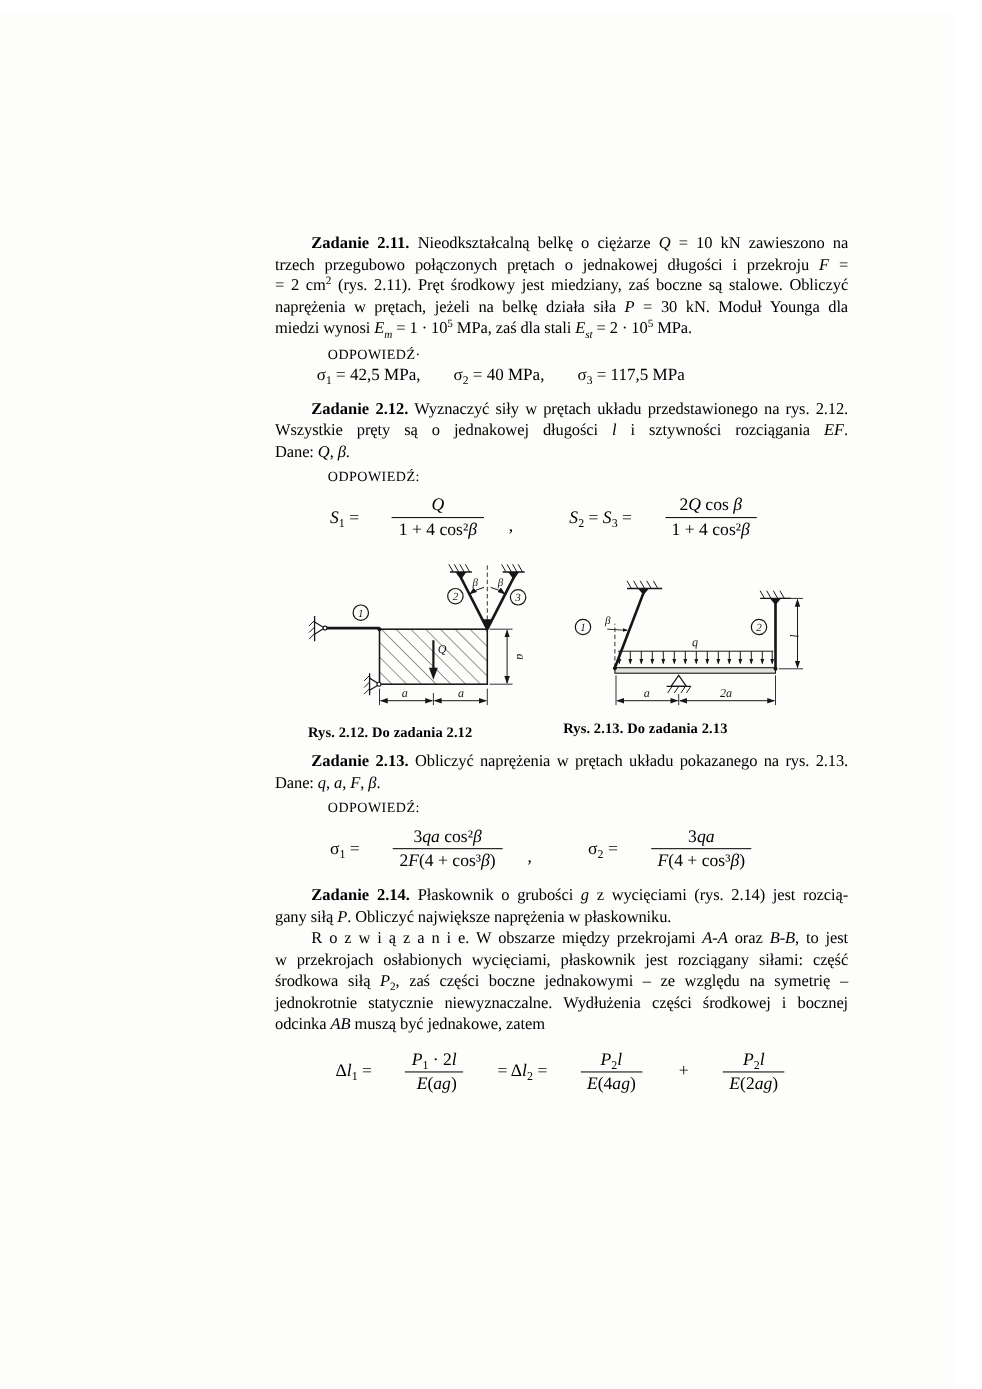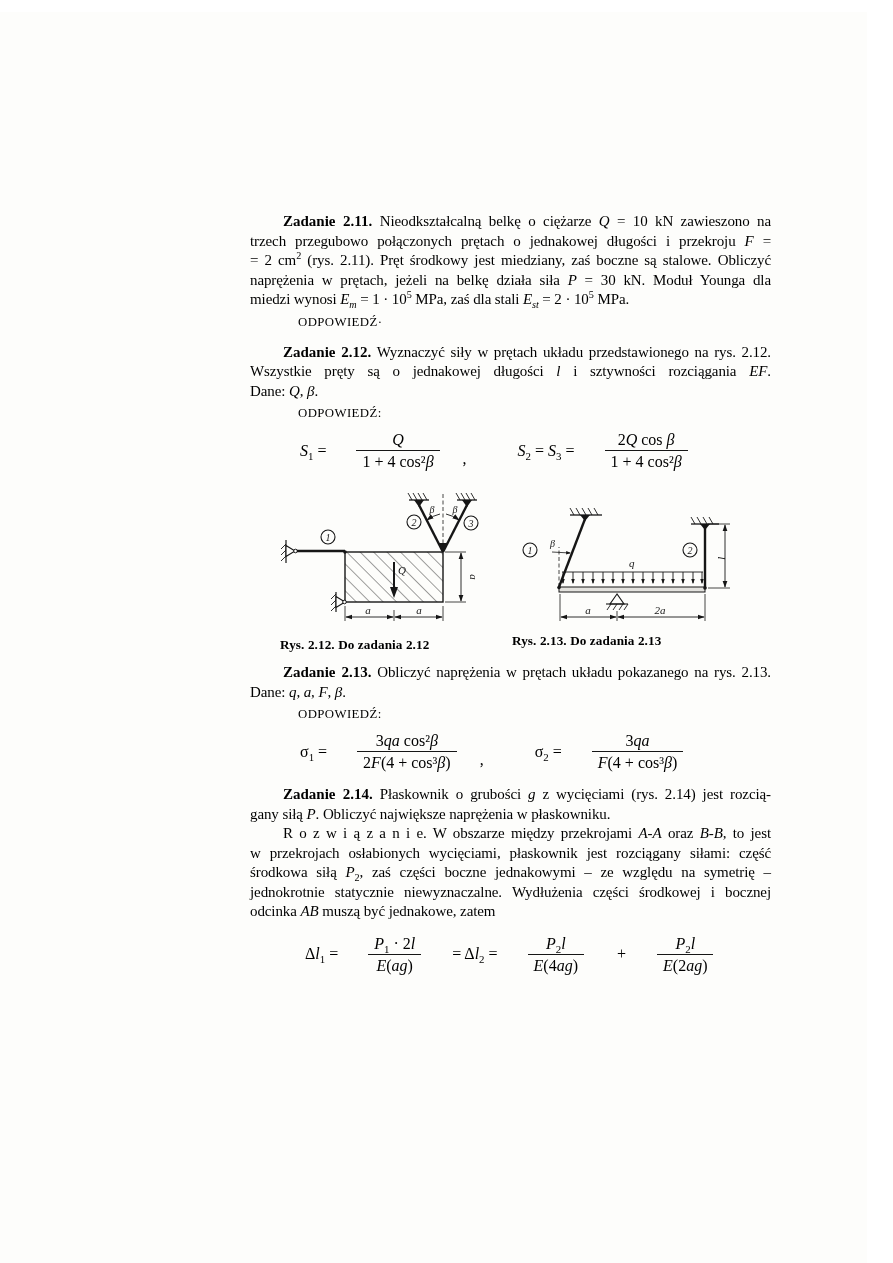--- a/index.html
+++ b/index.html
@@ -21,21 +21,21 @@
   .jline b { letter-spacing:0; }
 
   .odp { font-size:12.8px; letter-spacing:0.4px; margin:5px 0 2px 48px; }
   .answers { font-size:15.5px; margin:1px 0 0 38px; }
   .answers span { margin-right:30px; }
 
   .equation { display:flex; align-items:center; font-size:16px; margin:9px 0 9px 50px;gap:23px; }
   .equation .eq-part { margin-right:7px; }
   .frac { display:inline-flex; flex-direction:column; text-align:center; margin-right:2px; }
   .frac .num { display:block; padding:0 6px 1px 6px; line-height:19px; }
-  .frac .den { display:block; border-top:1.2px solid #161616; padding:1px 6px 0 6px; line-height:19px; }
+  .frac .den { display:block; border-top:1.2px solid #161616; padding:1px 6px 0 6px; line-height:19px;text-align:right; }
   .comma { align-self:flex-end; margin:0 0 3px -2px; }
   .lhs2 { margin-left:28px !important; }
   .plus { margin:0 8px; }
   sub { font-size:68%; line-height:0; }
   sup { font-size:68%; line-height:0; }
 
   .figures { position:relative; height:164px; margin-top:15px; }
   .figblock { position:absolute; top:0; }
   .fig212 { left:30px; }
   .fig213 { left:262px; top:18px; }
@@ -56,20 +56,23 @@
   <div class="content">
 
     <div>
         <div class="jline indent"><b>Zadanie 2.11.</b> Nieodkształcalną belkę o ciężarze <i>Q</i> = 10 kN zawieszono na</div>
         <div class="jline">trzech przegubowo połączonych prętach o jednakowej długości i przekroju <i>F</i> =</div>
         <div class="jline">= 2 cm<sup>2</sup> (rys. 2.11). Pręt środkowy jest miedziany, zaś boczne są stalowe. Obliczyć</div>
         <div class="jline">naprężenia w prętach, jeżeli na belkę działa siła <i>P</i> = 30 kN. Moduł Younga dla</div>
         <div class="jline last">miedzi wynosi <i>E<sub>m</sub></i> = 1 · 10<sup>5</sup> MPa, zaś dla stali <i>E<sub>st</sub></i> = 2 · 10<sup>5</sup> MPa.</div>
       </div>
     <div class="odp">ODPOWIEDŹ·</div>
+    <div class="answers">
+      <span>σ<sub>1</sub> = 42,5 MPa,</span><span>σ<sub>2</sub> = 40 MPa,</span><span>σ<sub>3</sub> = 117,5 MPa</span>
+    </div>
 
     <div class="p-space">
         <div class="jline indent"><b>Zadanie 2.12.</b> Wyznaczyć siły w prętach układu przedstawionego na rys. 2.12.</div>
         <div class="jline">Wszystkie pręty są o jednakowej długości <i>l</i> i sztywności rozciągania <i>EF</i>.</div>
         <div class="jline last">Dane: <i>Q</i>, <i>β</i>.</div>
       </div>
     <div class="odp">ODPOWIEDŹ:</div>
     <div class="equation">
       <span class="eq-part"><i>S</i><sub>1</sub> =</span>
       <span class="frac">

